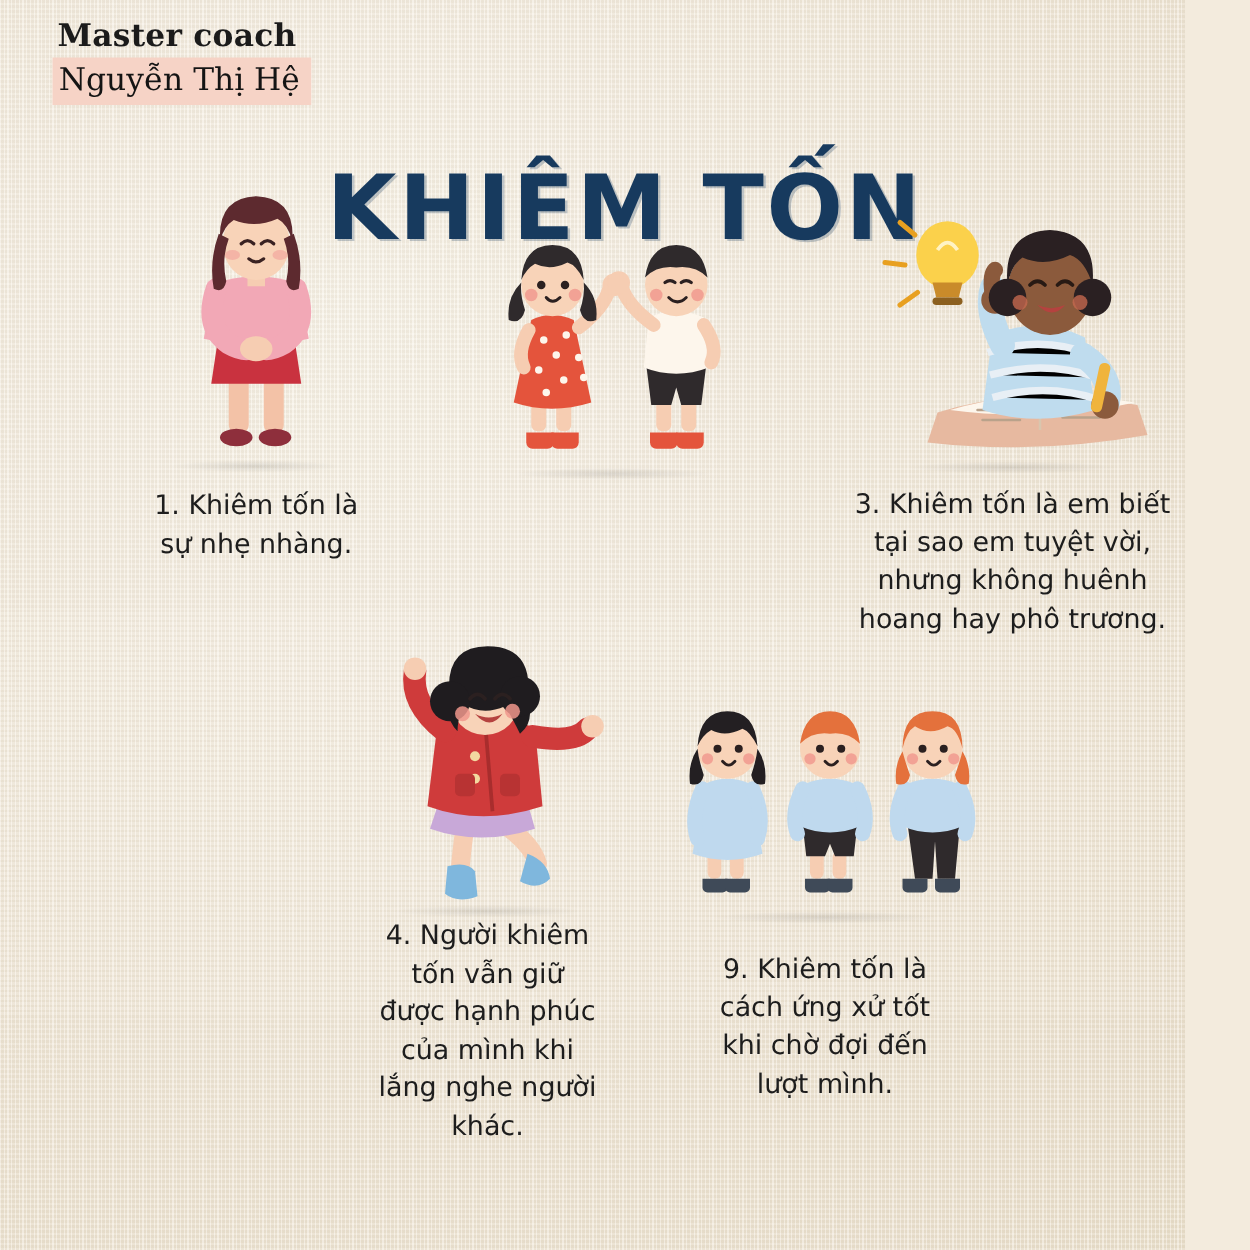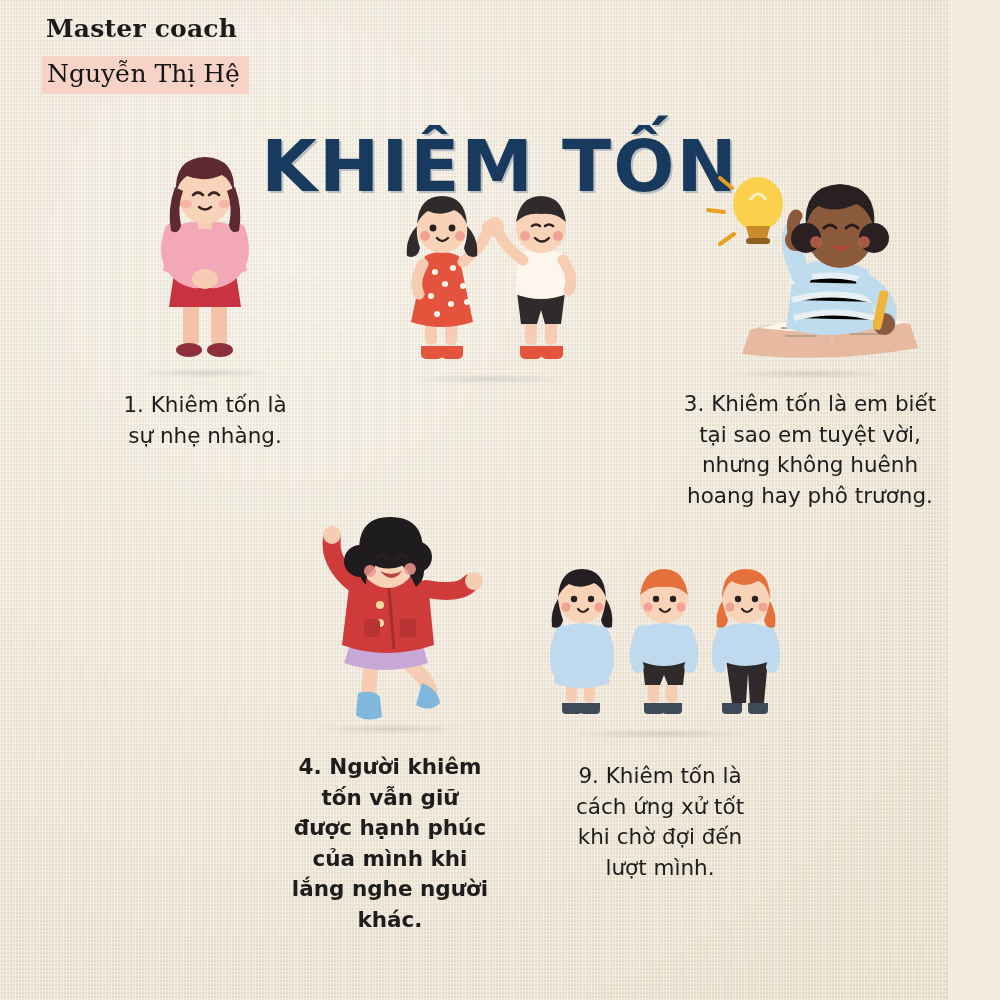--- a/index.html
+++ b/index.html
@@ -35,21 +35,21 @@
     font-family: "DejaVu Serif", serif;
     font-weight: bold;
     font-size: 25px;
     color: #1b1b1b;
     letter-spacing: 0.2px;
     line-height: 1.2;
     padding-left: 4px;
   }
   .brand-line2 {
     display: inline-block;
-    margin-top: 12px;
+    margin-top: 2px;
     background: #f6d3c6;
     color: #141414;
     font-family: "DejaVu Serif", serif;
     font-size: 25px;
     line-height: 1.35;
     padding: 1px 9px 3px 5px;
   }
 
   .title {
     position: absolute;
@@ -83,21 +83,21 @@
 
   
   #item1 { left: 60px;  top: 149px; width: 290px; }
   #item2 { left: 355px; top: 180px; width: 270px; }
   #item3 { left: 630px; top: 160px; width: 360px; }
   #item4 { left: 255px; top: 515px; width: 270px; }
   #item5 { left: 520px; top: 555px; width: 280px; }
 
   #item1 .caption, #item2 .caption { margin-top: 16px; }
   #item3 .caption { margin-top: 14px; }
-  #item4 .caption { margin-top: 22px; font-weight: bold; }
+  #item4 .caption { margin-top: 4px; }
   #item5 .caption { margin-top: 26px; }
 
   
   .fig { display:block; margin:0 auto; }
 
   
   .shadow {
     position:absolute;
     bottom:-4px; left:50%;
     transform:translateX(-50%);

